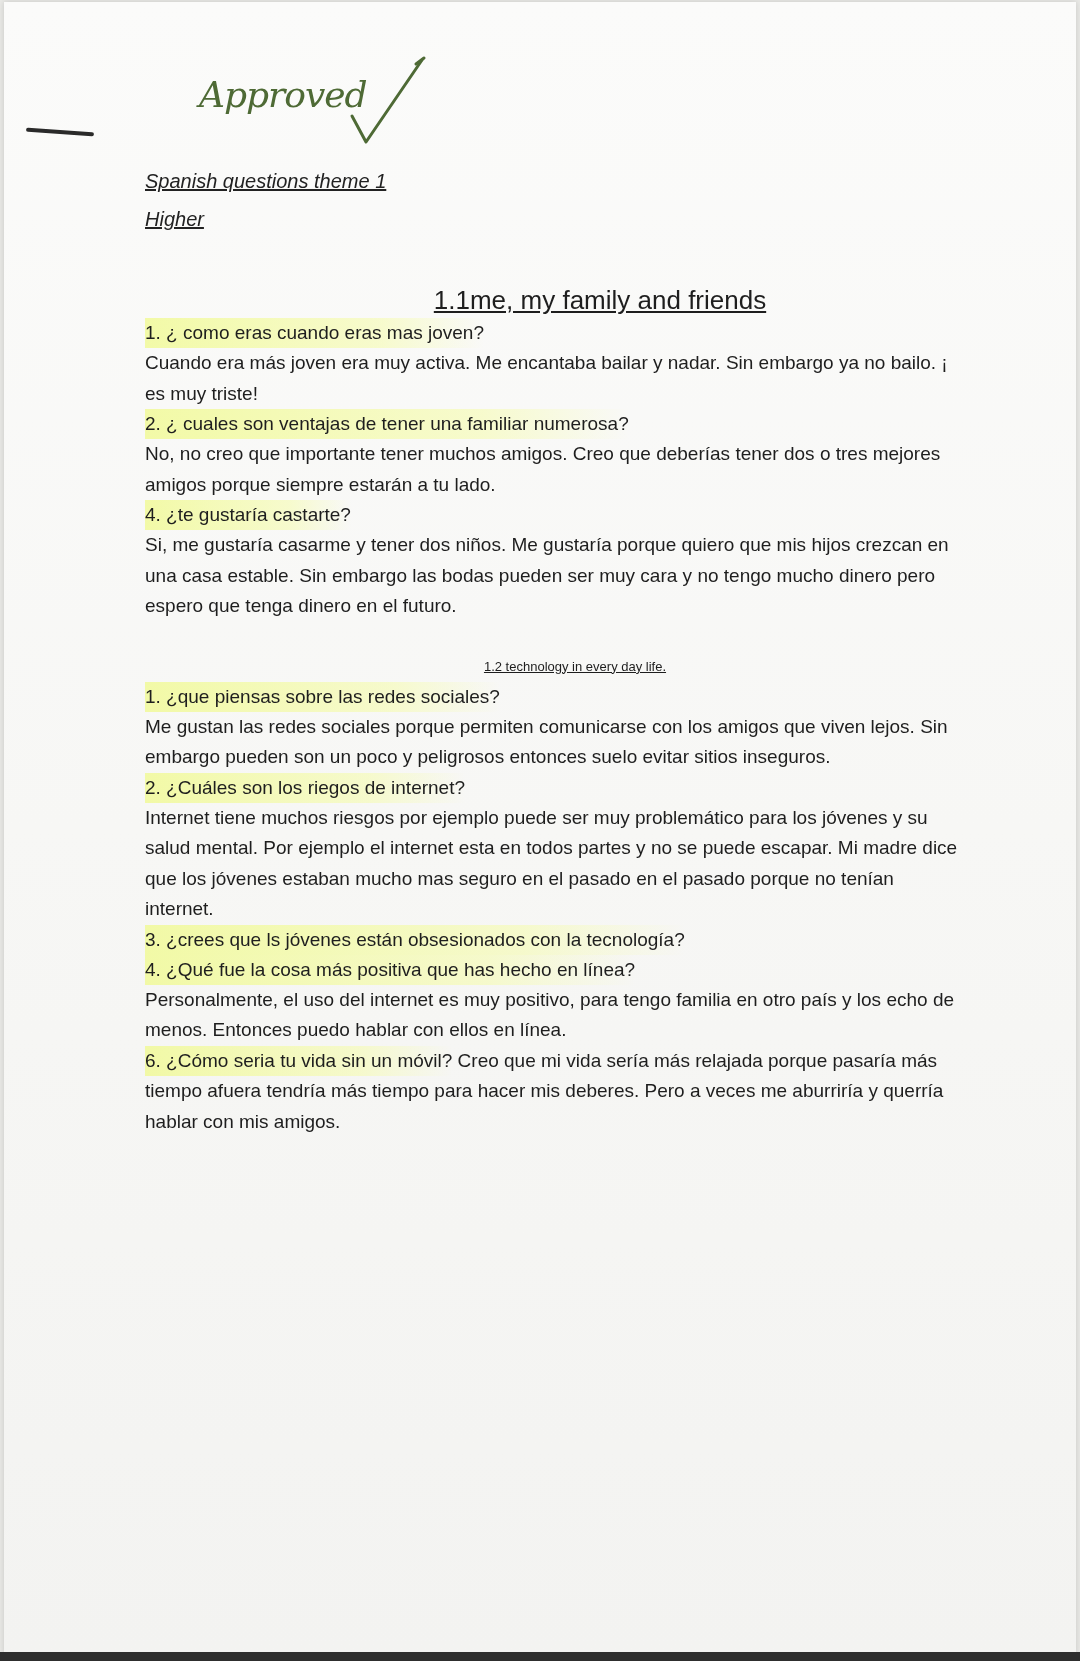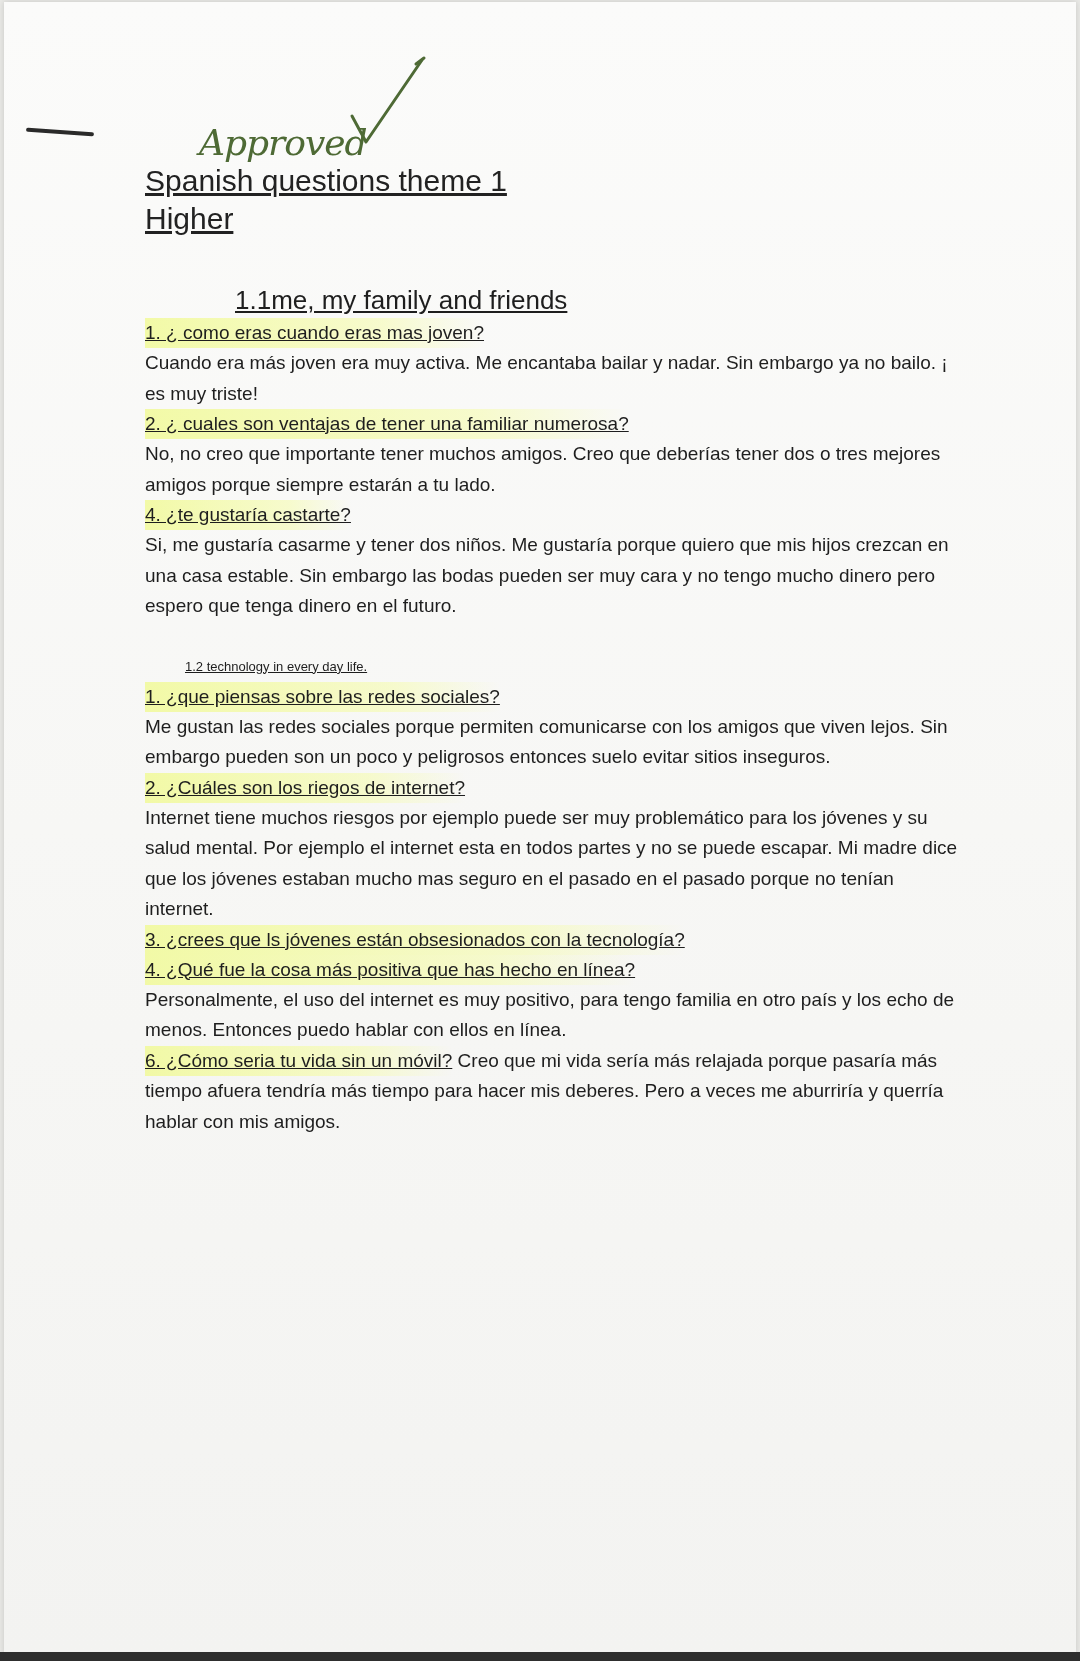--- a/index.html
+++ b/index.html
@@ -11,29 +11,29 @@
   .page {
     position: absolute; left: 4px; top: 2px; width: 1072px; height: 1652px;
     background: linear-gradient(180deg, #fbfbfa 0%, #f7f7f5 50%, #f3f3f1 100%);
     box-shadow: 0 0 6px rgba(0,0,0,0.15);
   }
   .bottom-edge { position: absolute; left: 0; top: 1652px; width: 1080px; height: 9px; background: #2e2e2e; }
   .left-mark { position: absolute; left: 22px; top: 128px; width: 68px; height: 4px; background: #2a2a2a; transform: rotate(4deg); border-radius: 2px; }
   .approved { position: absolute; left: 195px; top: 52px; width: 240px; height: 100px; }
   .approved-text {
     position: absolute; left: 0; top: 20px; font-family: "DejaVu Serif", serif; font-style: italic;
-    font-size: 36px; color: #4e6a35; letter-spacing: -1px; margin-top: 48px;
+    font-size: 36px; color: #4e6a35; letter-spacing: -1px;
   }
   .check { position: absolute; left: 145px; top: 0; }
   .content { position: absolute; left: 141px; top: 160px; width: 820px; color: #1e1e1e; }
-  .doc-title, .doc-level { font-size: 30px; text-decoration: underline; line-height: 38px; color: #222; }
-  .section-title { font-size: 26px; text-decoration: underline; margin-top: 44px; line-height: 36px; padding-left: 90px; }
+  .doc-title, .doc-level { font-size: 20px; text-decoration: underline; line-height: 38px; color: #222; font-style: italic; }
+  .section-title { font-size: 26px; text-align: center; text-decoration: underline; margin-top: 44px; line-height: 36px; padding-left: 90px; }
   .section-title.small { font-size: 13px; margin-top: 30px; line-height: 30px; padding-left: 40px; }
   .q {
-    font-size: 19px; line-height: 30px; text-decoration: underline; display: inline-block;
+    font-size: 19px; line-height: 30px; display: inline-block;
     background: linear-gradient(90deg, rgba(240,250,140,0.75), rgba(245,252,170,0.55) 70%, rgba(255,255,200,0));
   }
   .a { font-size: 19px; line-height: 30.5px; }
   .inline-a { font-size: 19px; }
   .qa { margin: 0; }
 </style>
 </head>
 <body>
 
 <div class="page">

